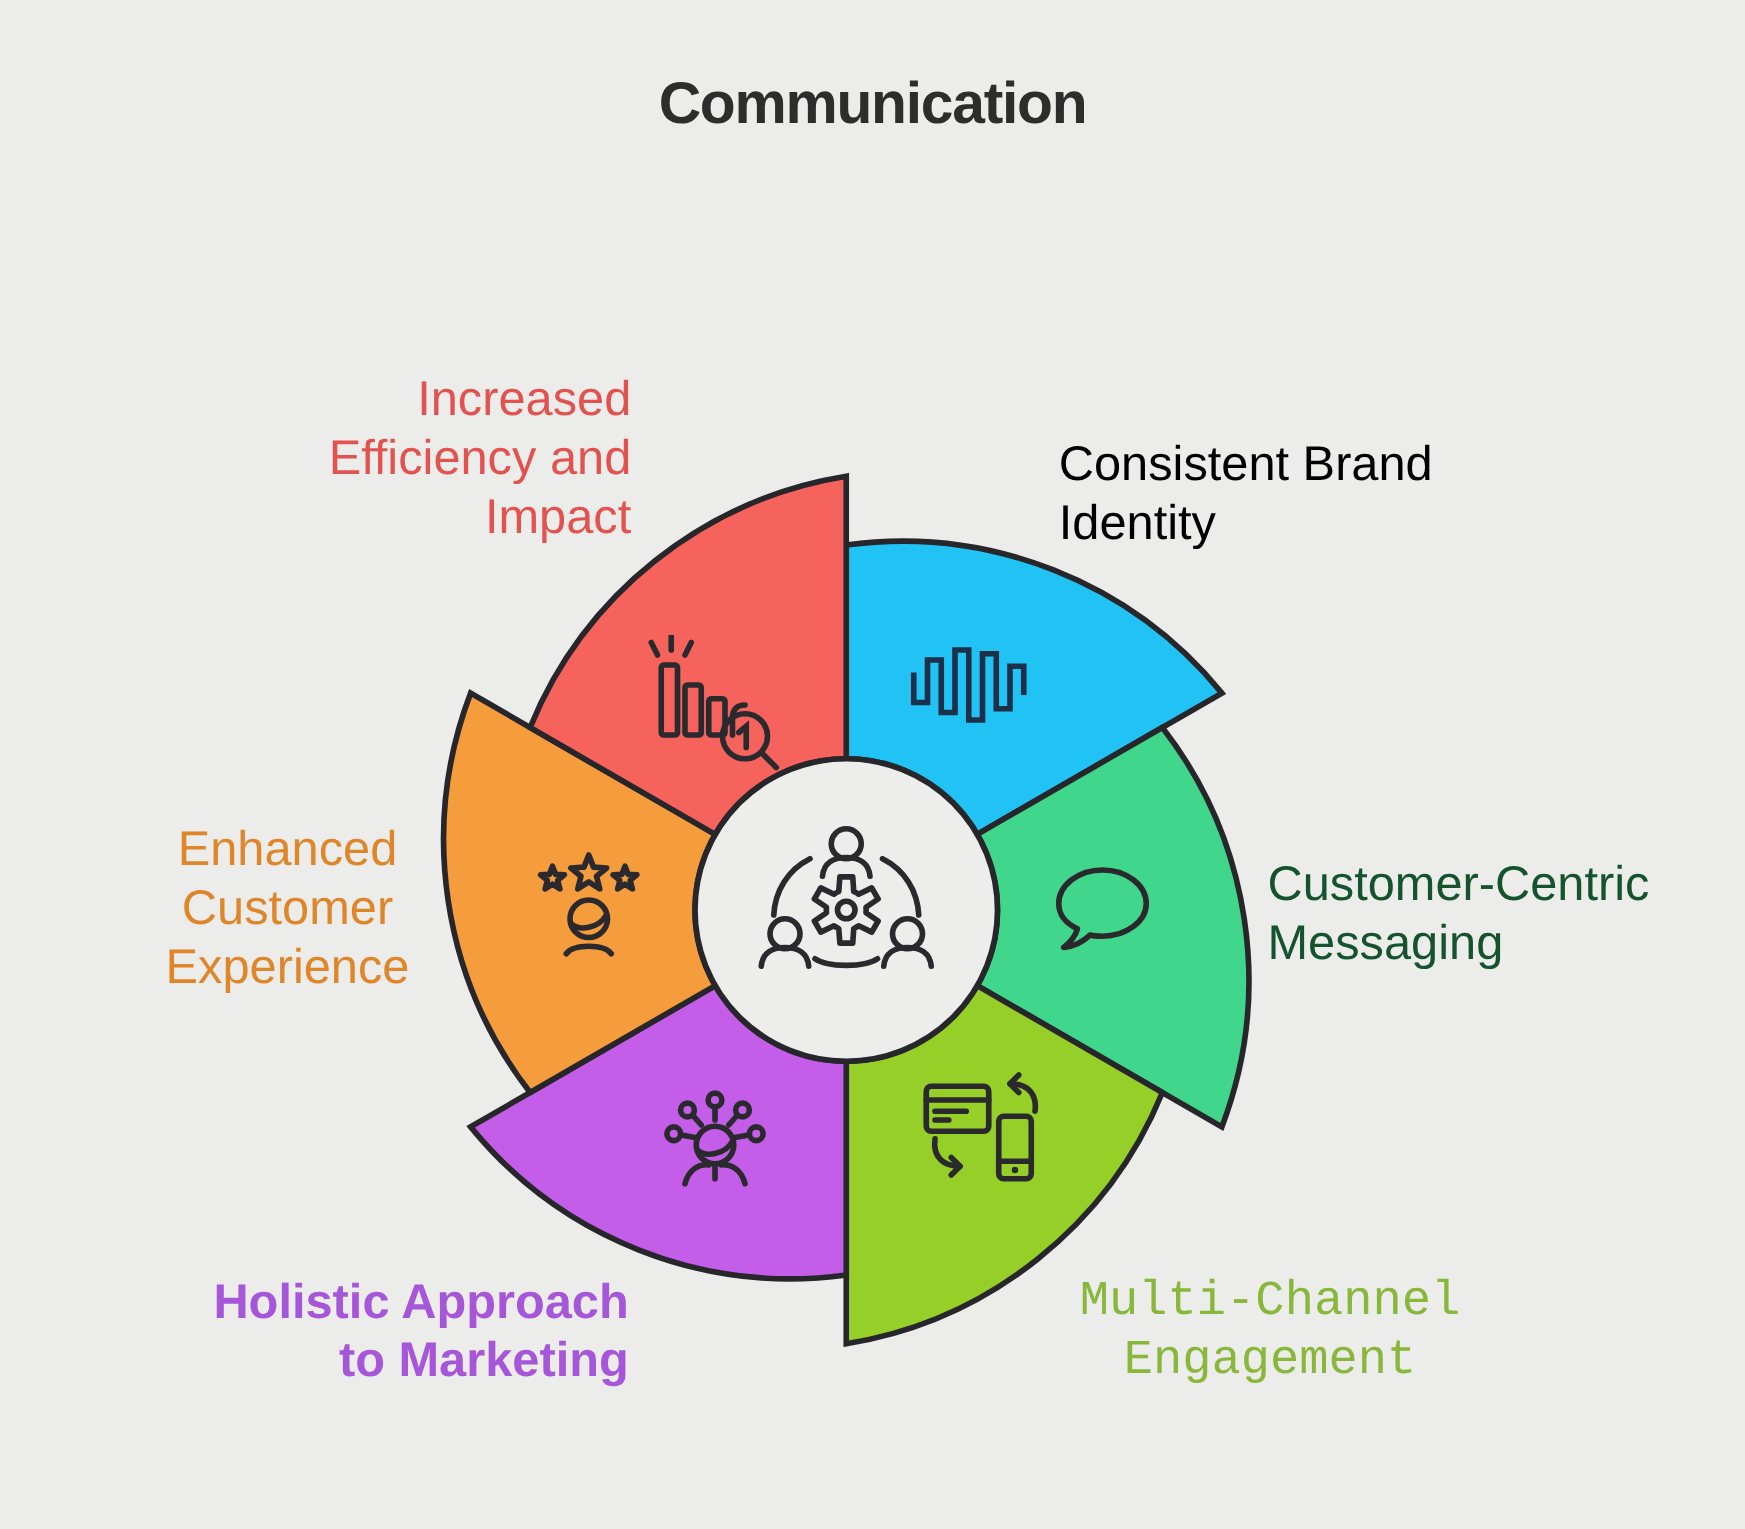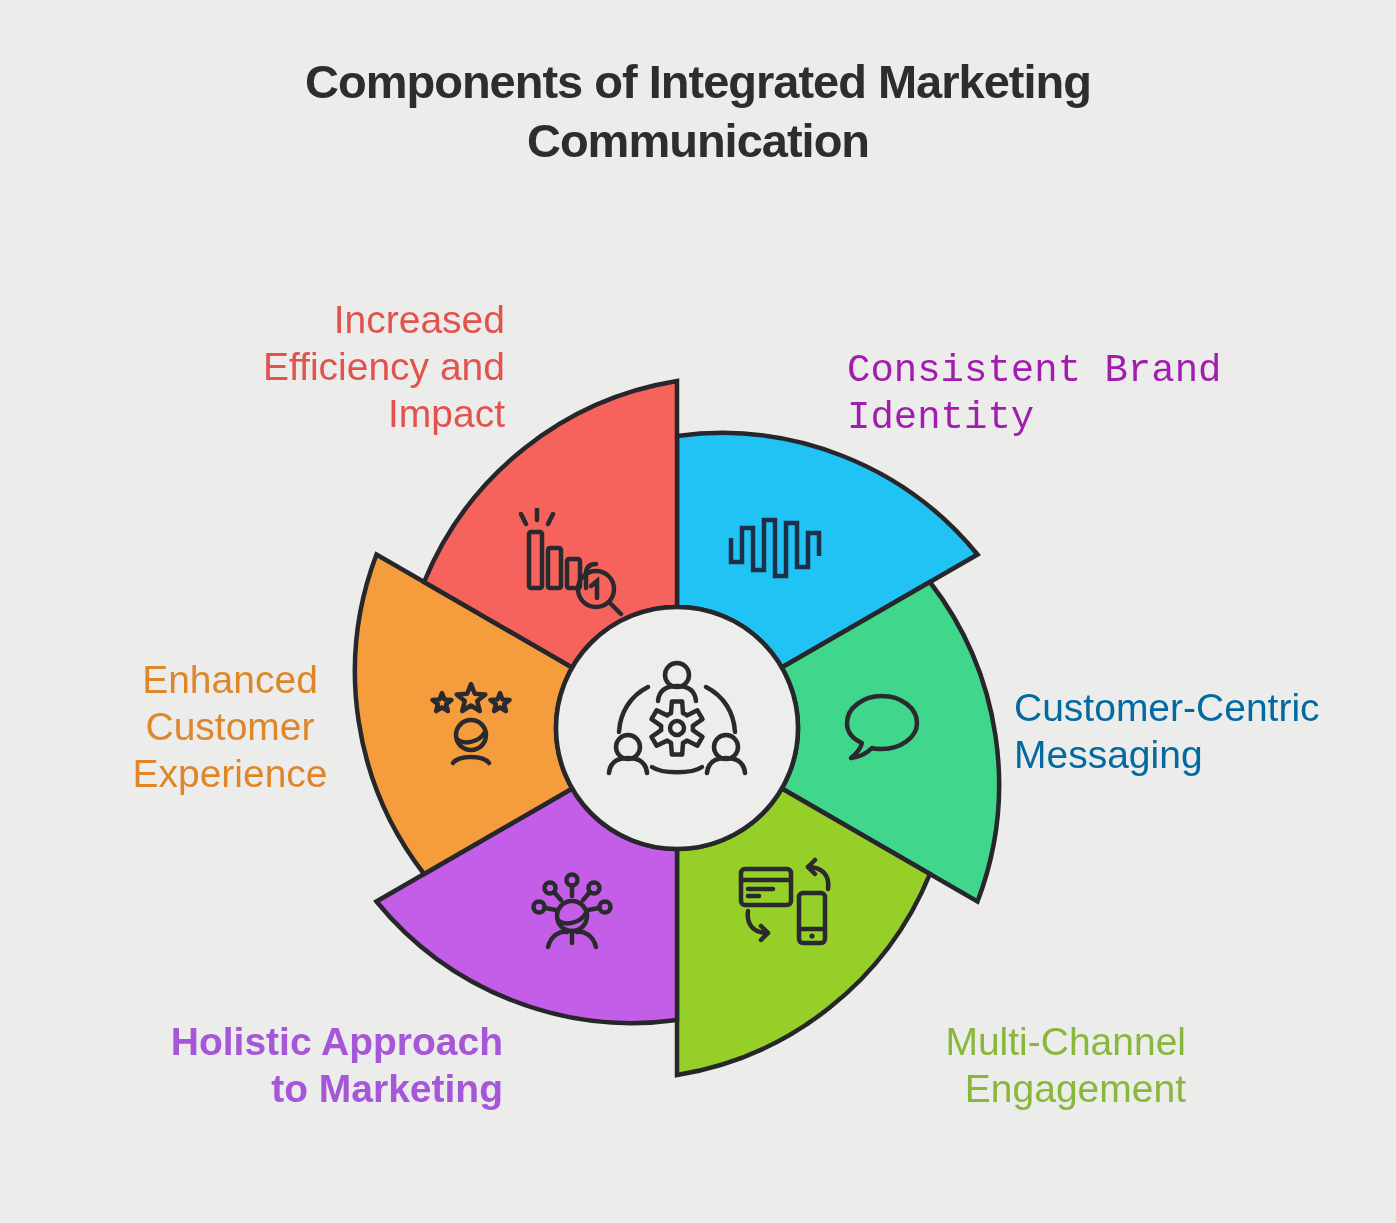--- a/index.html
+++ b/index.html
@@ -14,40 +14,39 @@
     position:absolute;left:0;top:52px;width:1396px;
     text-align:center;
     font-size:47px;font-weight:700;letter-spacing:-1px;
     line-height:59px;color:#2d2d2d;
   }
   .wheel{position:absolute;left:0;top:0;}
   .blade{stroke:#26262b;stroke-width:4.5;stroke-linejoin:miter;}
   .center-circle{fill:#ededec;stroke:#26262b;stroke-width:4.5;}
   .seg-label{position:absolute;font-size:39px;line-height:47px;font-weight:400;}
   .seg-label div{white-space:nowrap;}
-  .lbl-blue{left:847px;top:348px;width:340px;color:#a21caf;text-align:left;font-family:Liberation Mono, monospace;}
-  .lbl-green{left:1014px;top:684px;width:360px;color:#0369a1;text-align:left;}
-  .lbl-lime{left:846px;top:1018px;width:340px;color:#89b73b;text-align:right;}
+  .lbl-blue{left:847px;top:348px;width:340px;color:#000000;text-align:left;}
+  .lbl-green{left:1014px;top:684px;width:360px;color:#14532d;text-align:left;}
+  .lbl-lime{left:846px;top:1018px;width:340px;color:#89b73b;text-align:center;font-family:Liberation Mono, monospace;}
   .lbl-purple{left:153px;top:1018px;width:350px;color:#a657d9;text-align:right;font-weight:bold;}
   .lbl-orange{left:80px;top:656px;width:300px;color:#de8629;text-align:center;}
   .lbl-red{left:155px;top:296px;width:350px;color:#e25350;text-align:right;}
   .icon{position:absolute;}
   .icon path,.icon rect,.icon circle,.icon line{fill:none;stroke:#2a2a2e;stroke-width:4.5;stroke-linecap:round;}
   .icon .sharp{stroke-linejoin:miter;stroke-linecap:butt;}
   .icon .rnd{stroke-linejoin:round;}
   .icon .filldot{fill:#2a2a2e;stroke:none;}
   #icon-waveform path{stroke:#1d3049;}
 </style>
 </head>
 <body>
 
 <div class="page">
 
   <div class="title">
-    <div>Components of Integrated Marketing</div>
     <div>Communication</div>
   </div>
 
   <svg class="wheel" width="1396" height="1223" viewBox="0 0 1396 1223">
     <path class="blade" d="M677,607 L677,436 A330,330 0 0 1 977.5,554.5 L781.8,667.5 A121,121 0 0 0 677,607 Z" fill="#21c3f5"></path>
     <path class="blade" d="M781.8,667.5 L929.9,582 A330,330 0 0 1 977.5,901.5 L781.8,788.5 A121,121 0 0 0 781.8,667.5 Z" fill="#40d68c"></path>
     <path class="blade" d="M781.8,788.5 L929.9,874 A330,330 0 0 1 677,1075 L677,849 A121,121 0 0 0 781.8,788.5 Z" fill="#95cf27"></path>
     <path class="blade" d="M677,849 L677,1020 A330,330 0 0 1 376.5,901.5 L572.2,788.5 A121,121 0 0 0 677,849 Z" fill="#c45ee9"></path>
     <path class="blade" d="M572.2,788.5 L424.1,874 A330,330 0 0 1 376.5,554.5 L572.2,667.5 A121,121 0 0 0 572.2,788.5 Z" fill="#f59c3d"></path>
     <path class="blade" d="M572.2,667.5 L424.1,582 A330,330 0 0 1 677,381 L677,607 A121,121 0 0 0 572.2,667.5 Z" fill="#f6635d"></path>

